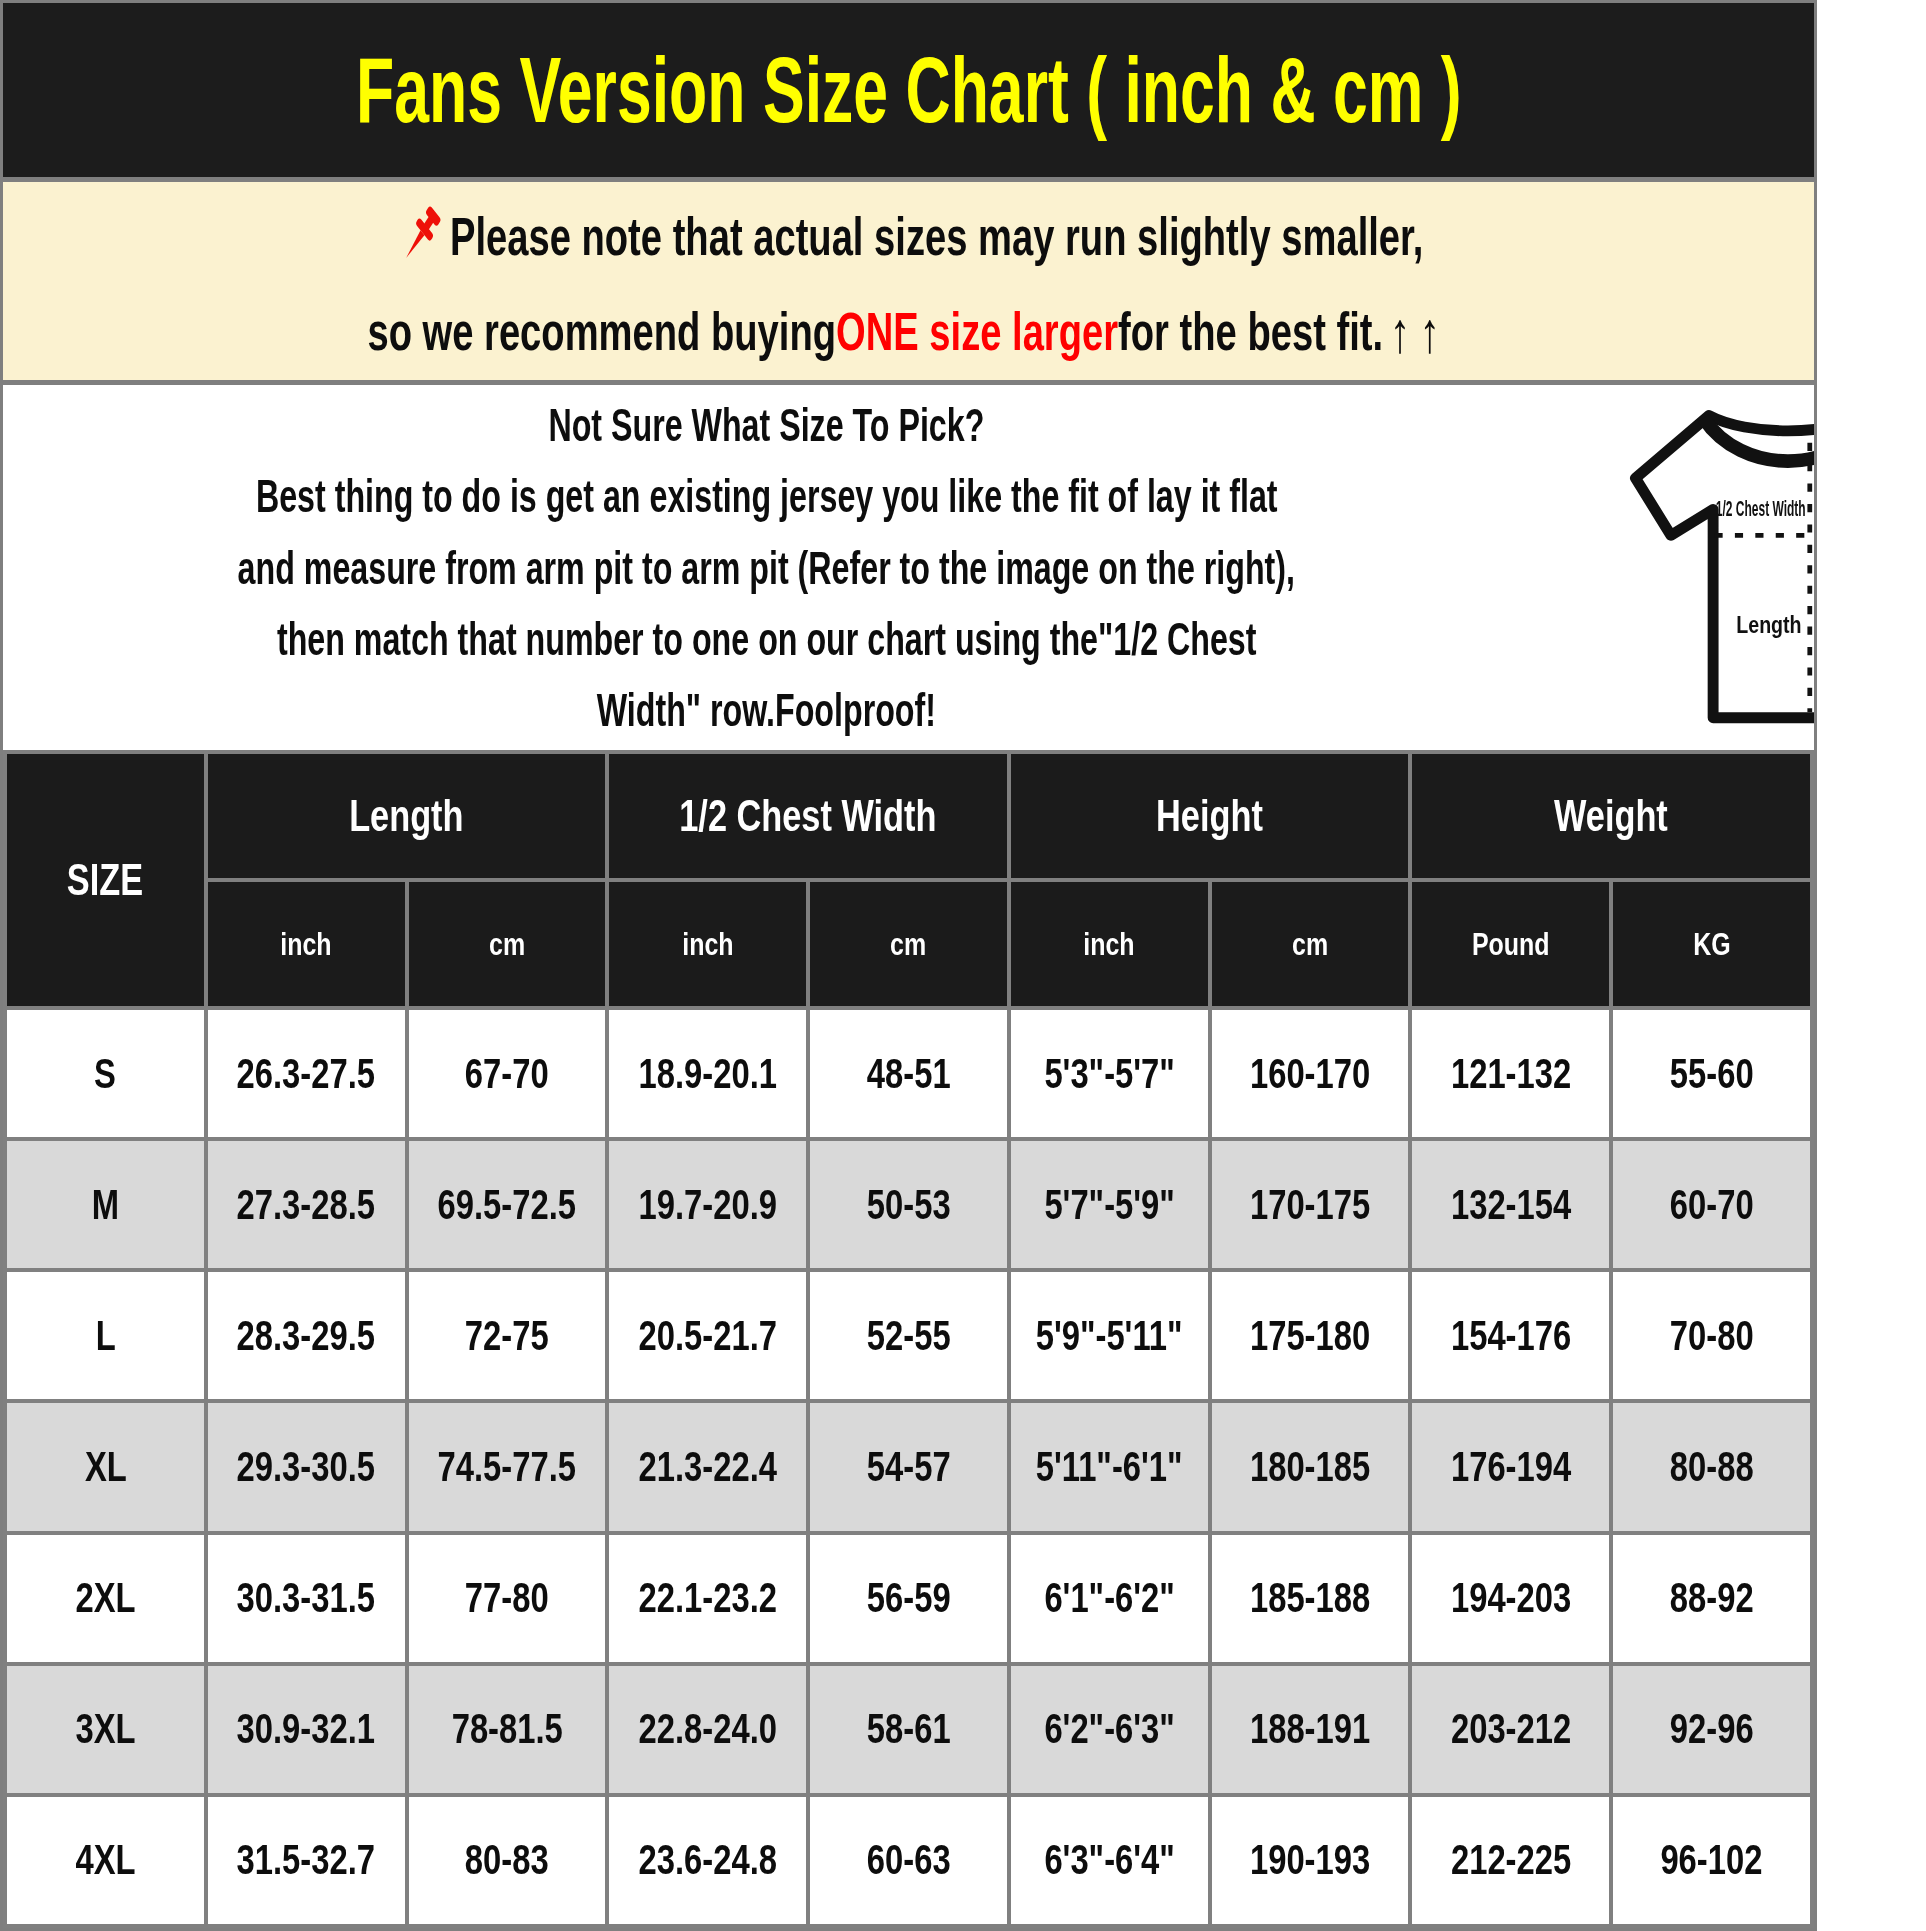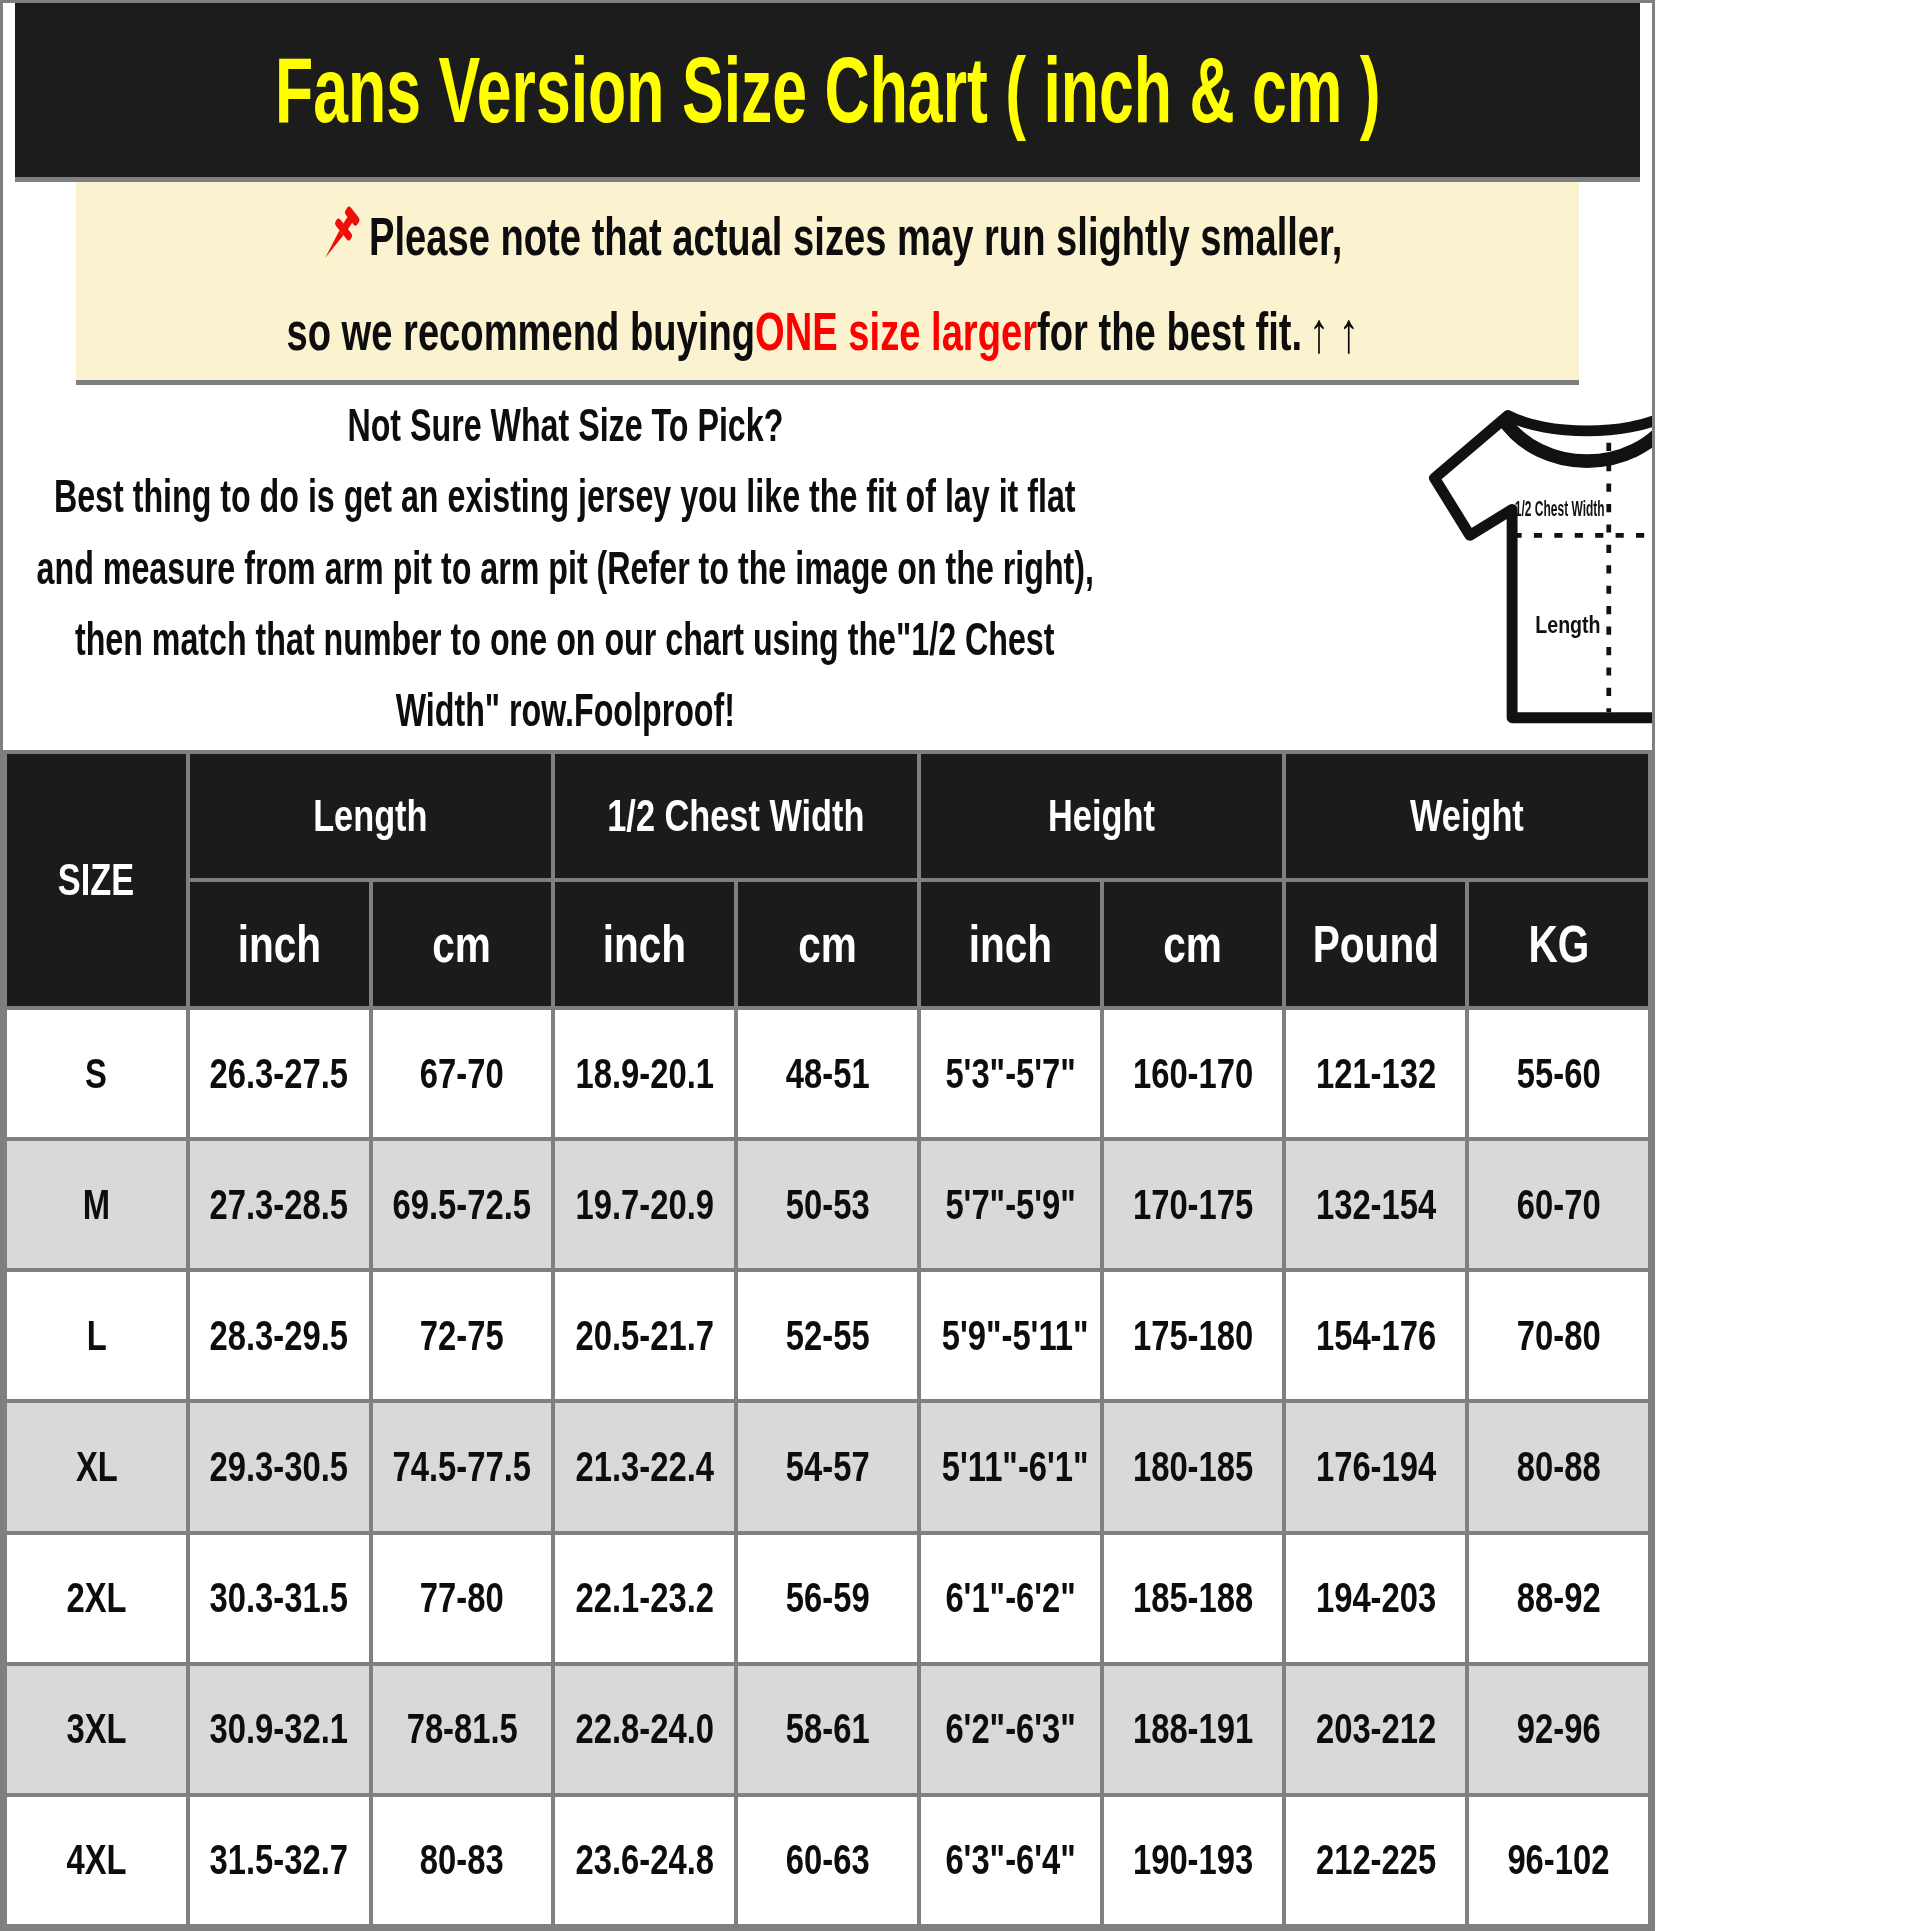--- a/index.html
+++ b/index.html
@@ -1,21 +1,21 @@
 <!DOCTYPE html>
 <html style="font-size:14.7px"><head>
 <meta charset="utf-8">
 <style>
   html,body{margin:0;padding:0;background:#ffffff;}
   .page{
-    width:1655px;height:1931px;box-sizing:border-box;
+    width:1817px;height:1931px;box-sizing:border-box;
     border:3.7px solid #7f7f7f;
     font-family:"Liberation Sans","DejaVu Sans",sans-serif;
     font-weight:bold;color:#0d0d0d;overflow:hidden;
-    display:flex;flex-direction:column;align-items:center;
+    display:flex;flex-direction:column;
   }
   
   .banner{
     height:174px;flex:0 0 auto;background:#1c1c1c;
     border-bottom:5.5px solid #7f7f7f;
     display:flex;align-items:center;justify-content:center;
   }
   .banner-title{
     color:#ffff00;font-size:92px;white-space:nowrap;
     display:inline-block;transform:scaleX(0.68);transform-origin:center;
@@ -54,21 +54,21 @@
   table.size-table{
     width:100%;flex:1 1 auto;border-collapse:collapse;table-layout:fixed;
   }
   .size-table th,.size-table td{
     border:4.6px solid #808080;text-align:center;vertical-align:middle;
     padding:0;color:#0d0d0d;
   }
   .size-table thead th{
     background:#1b1b1b;color:#ffffff;height:124px;font-size:44px;
   }
-  .size-table thead tr.subhead th{font-size:52px;}
+  .size-table thead tr.subhead th{font-size:32px;}
   .size-table tbody td,.size-table tbody th{height:126px;font-size:42px;background:#ffffff;}
   .size-table tbody tr:nth-child(even) td,
   .size-table tbody tr:nth-child(even) th{background:#d9d9d9;}
   .cnd{display:inline-block;transform:scaleX(0.78);transform-origin:center;white-space:nowrap;}
 </style>
 </head>
 <body>
 
 <div class="page">
 

